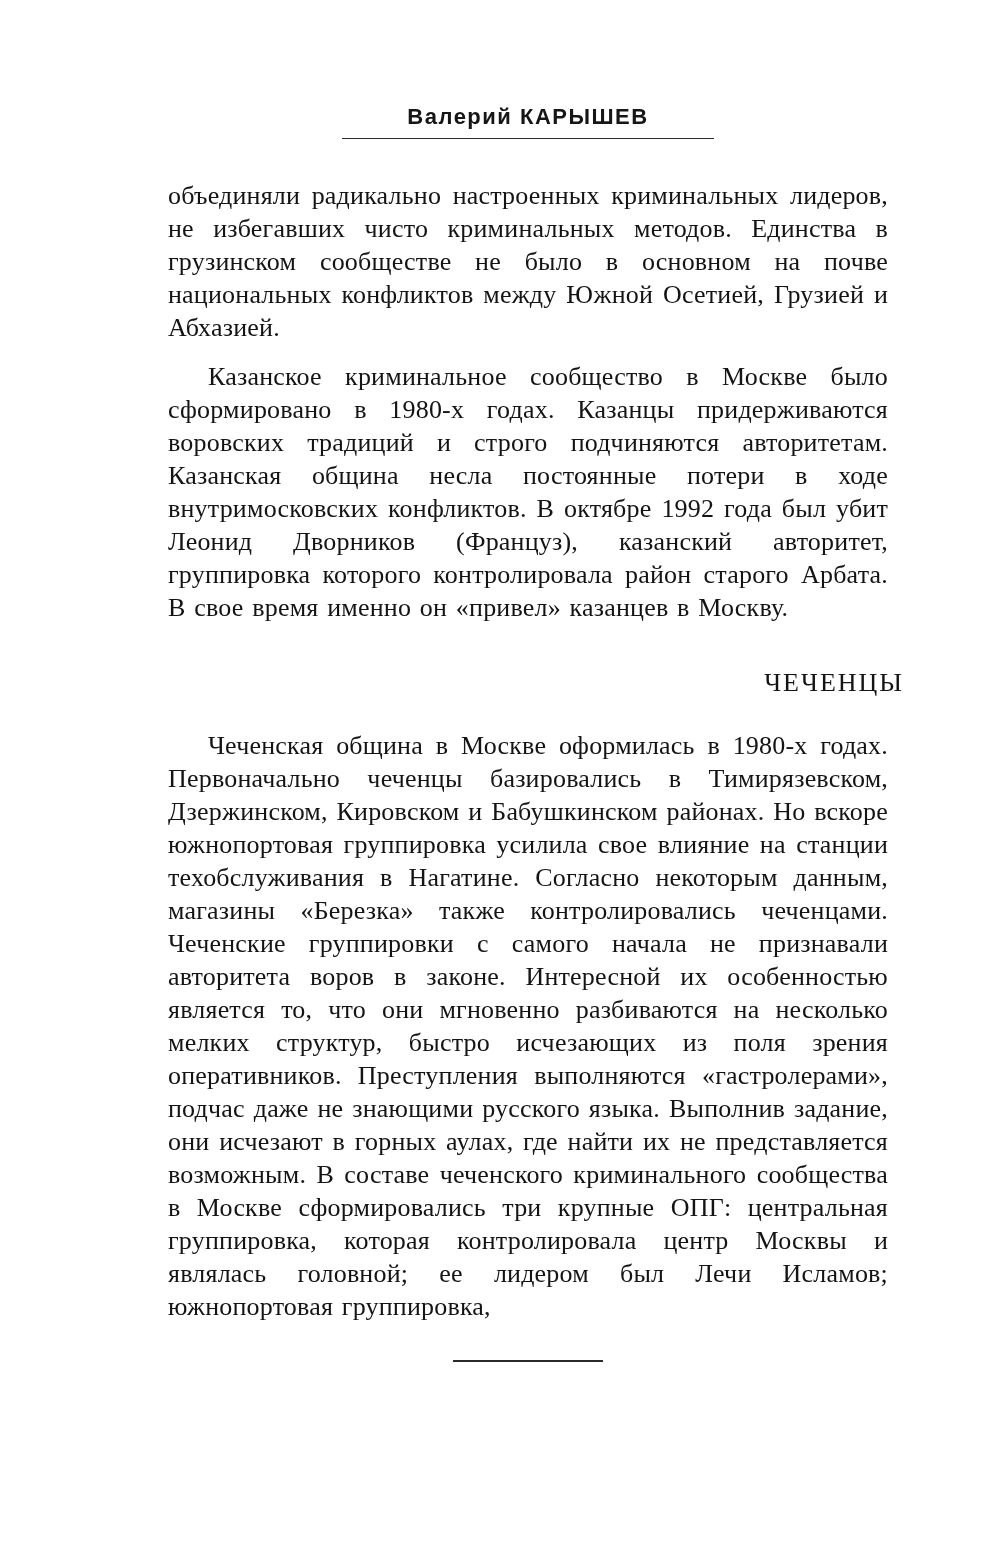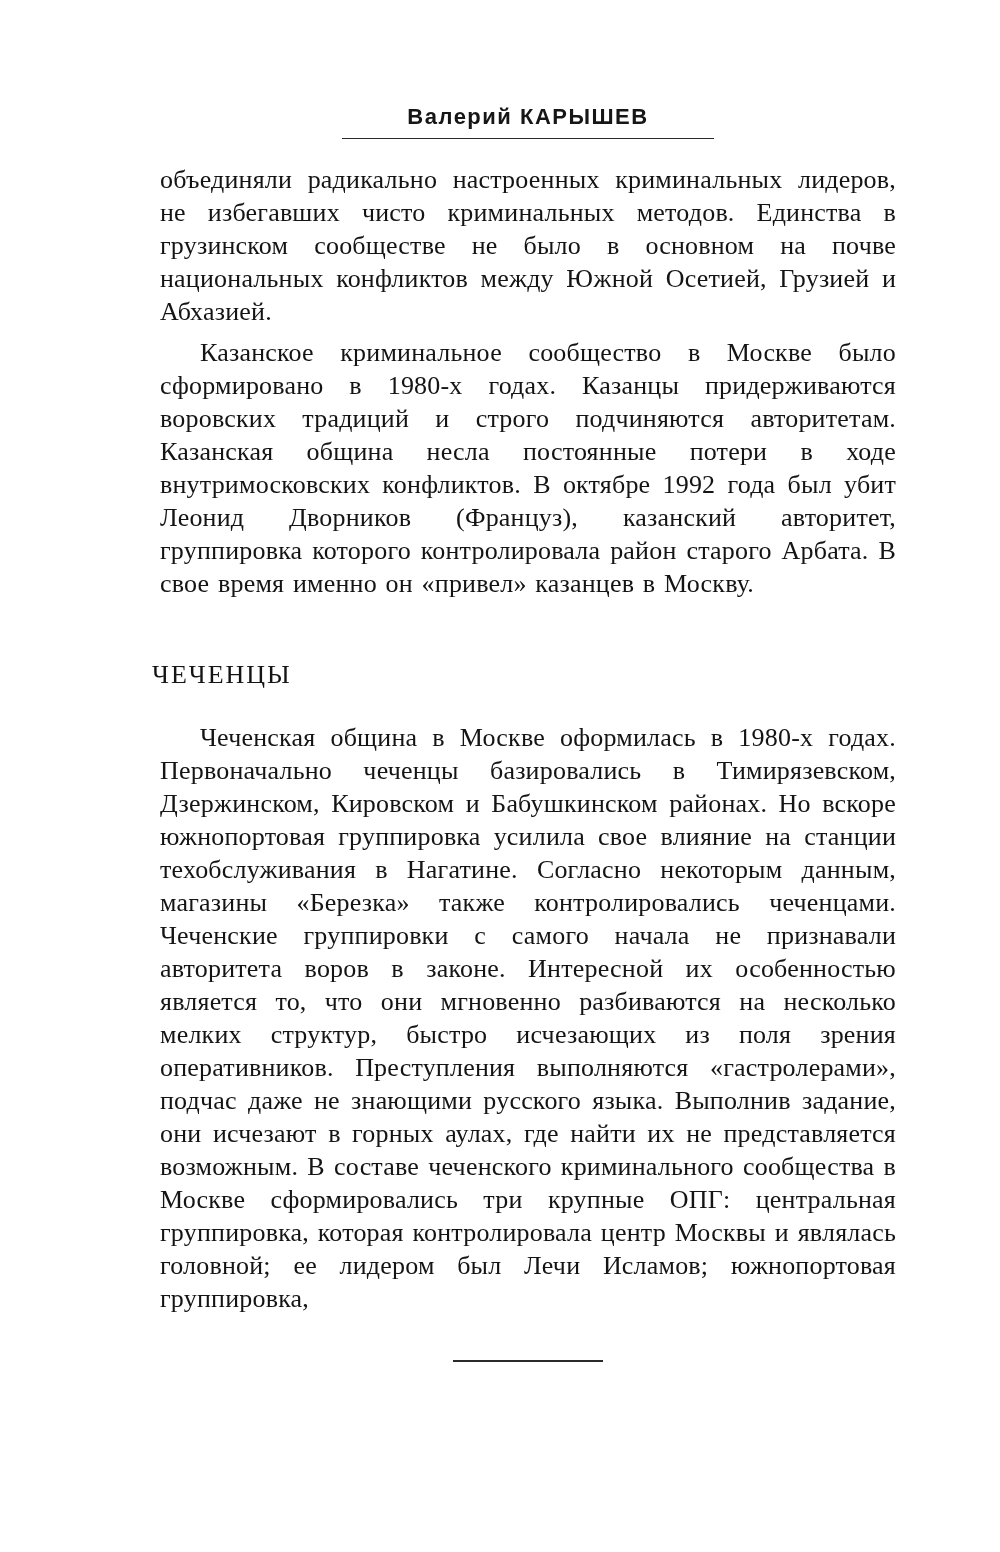--- a/index.html
+++ b/index.html
@@ -17,21 +17,21 @@
     box-sizing: border-box;
     padding: 104px 96px 0 152px;
     font-family: "Liberation Serif", "DejaVu Serif", serif;
     color: #141414;
     overflow: hidden;
   }
 
   
   .running-header {
     text-align: center;
-    margin-bottom: 24px;
+    margin-bottom: 40px;
   }
   .author-name {
     display: inline-block;
     font-family: "Liberation Sans", "DejaVu Sans", sans-serif;
     font-weight: 700;
     font-size: 22px;
     letter-spacing: 1.5px;
     color: #161616;
   }
   .header-rule {
@@ -42,36 +42,36 @@
   }
 
   
   .body-text {
     font-size: 26px;
     line-height: 33px;
     text-align: justify;
     letter-spacing: 0.2px;
   }
   p.para {
-    margin: 8px;
+    margin: 16px;
     padding: 0;
     text-indent: 40px;
     word-spacing: 2px;
   }
   p.para.no-indent {
     text-indent: 0;
   }
 
   .section-heading {
     font-size: 26px;
     font-weight: 400;
     letter-spacing: 2px;
-    text-align: left;
+    text-align: right;
     text-indent: 0;
-    margin: 58px 0 30px 0;
+    margin: 42px 0 30px 0;
   }
 
   
   .page-footer {
     position: absolute;
     top: 1360px;
     left: 152px;
     right: 96px;
     text-align: center;
   }

